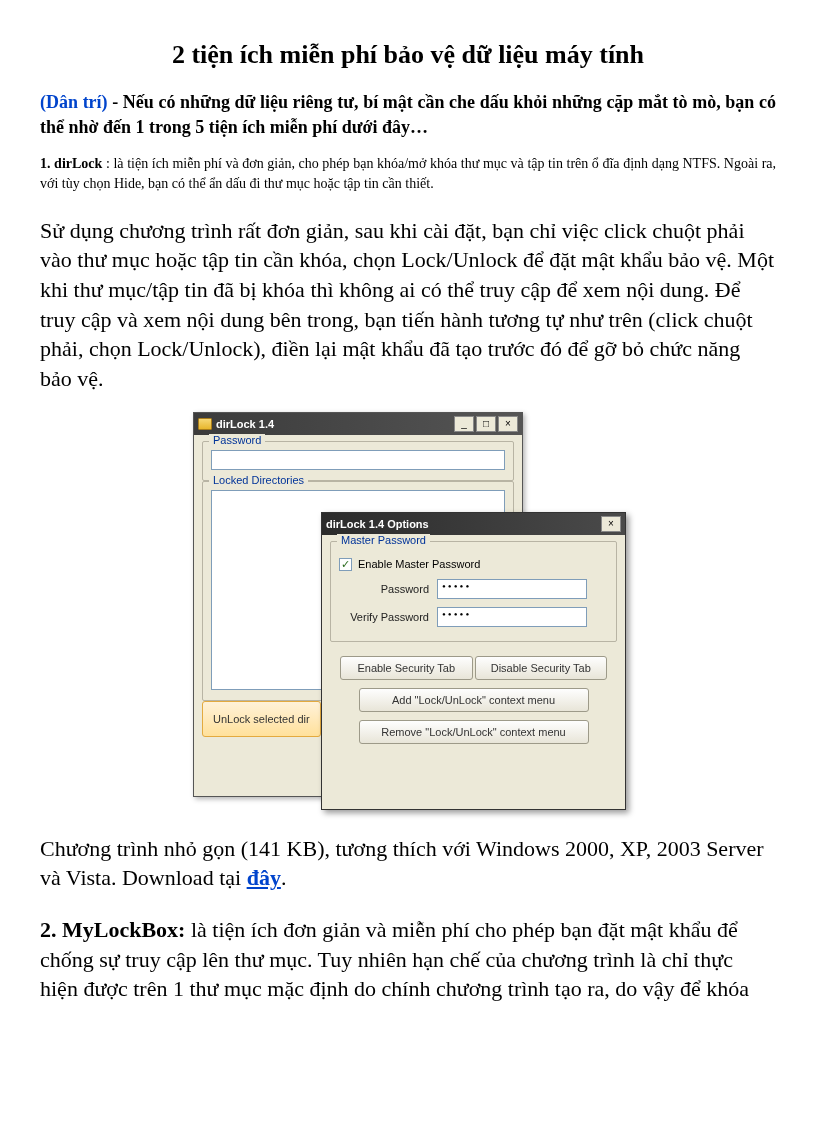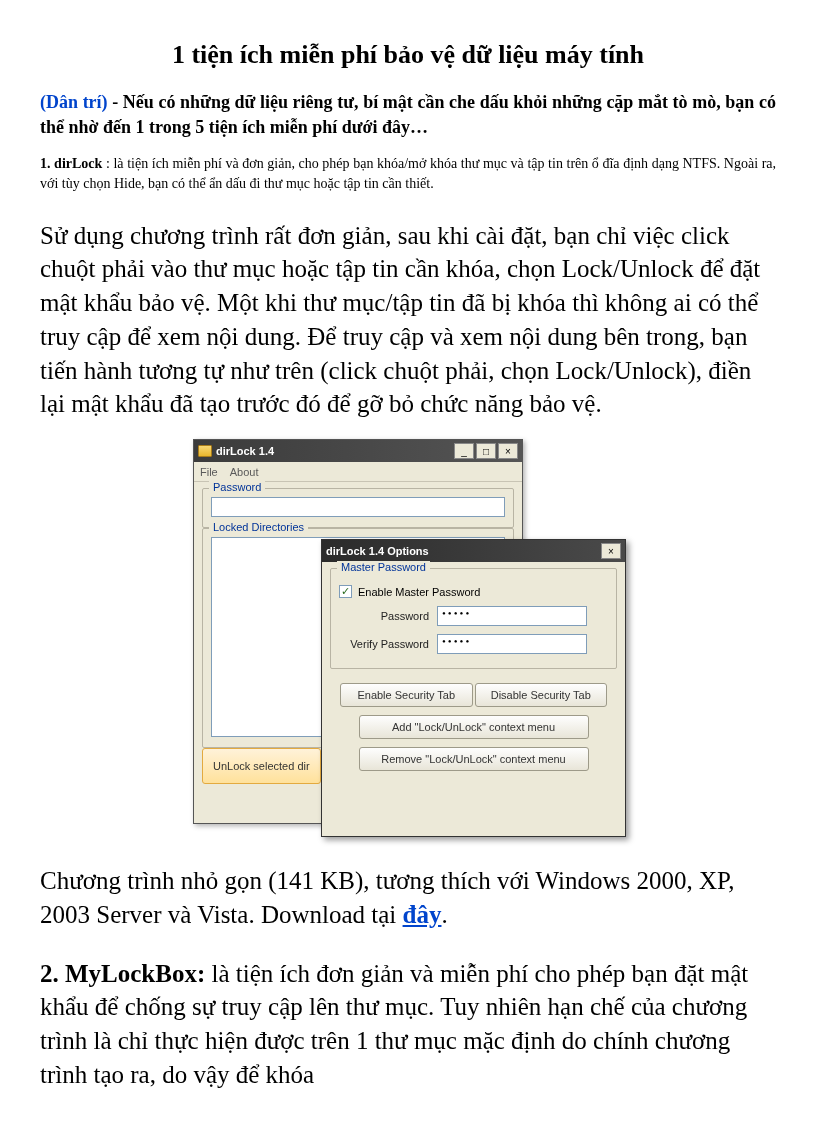--- a/index.html
+++ b/index.html
@@ -25,21 +25,21 @@
     line-height: 1.4;
   }
   .item1 {
     font-size: 14px;
     text-align: justify;
     line-height: 1.4;
     margin-bottom: 18px;
   }
   .item1 b { font-weight: bold; }
   .para {
-    font-size: 25px;
+    font-size: 22px;
     margin-bottom: 18px;
     line-height: 1.35;
   }
   .bluetxt { color: #0044cc; font-weight: bold; }
   .link { color: #0044cc; font-weight: bold; text-decoration: underline; cursor: pointer; }
 
   
   .app-wrap {
     display: flex;
     justify-content: center;
@@ -192,21 +192,21 @@
   .onebtn {
     width: 230px; height:24px;
     background: linear-gradient(#fefefe,#e8e5d8);
     border:1px solid #9d9a89; border-radius:3px;
     font-size:11px; color:#333; cursor:pointer;
   }
 </style>
 </head>
 <body>
 
-<h1>1 tiện ích miễn phí bảo vệ dữ liệu máy tính</h1>
+<h1>2 tiện ích miễn phí bảo vệ dữ liệu máy tính</h1>
 
 <p class="intro">
   <span class="bluetxt">(Dân trí)</span><span> - Nếu có những dữ liệu riêng tư, bí mật cần che dấu khỏi những cặp mắt tò mò, bạn có thể nhờ đến 1 trong 5 tiện ích miễn phí dưới đây…</span>
 </p>
 
 <p class="item1">
   <b>1. dirLock</b><span> : là tiện ích miễn phí và đơn giản, cho phép bạn khóa/mở khóa thư mục và tập tin trên ổ đĩa định dạng NTFS. Ngoài ra, với tùy chọn Hide, bạn có thể ẩn dấu đi thư mục hoặc tập tin cần thiết.</span>
 </p>
 
 <p class="para">Sử dụng chương trình rất đơn giản, sau khi cài đặt, bạn chỉ việc click chuột phải vào thư mục hoặc tập tin cần khóa, chọn Lock/Unlock để đặt mật khẩu bảo vệ. Một khi thư mục/tập tin đã bị khóa thì không ai có thể truy cập để xem nội dung. Để truy cập và xem nội dung bên trong, bạn tiến hành tương tự như trên (click chuột phải, chọn Lock/Unlock), điền lại mật khẩu đã tạo trước đó để gỡ bỏ chức năng bảo vệ.</p>
@@ -214,24 +214,20 @@
 <div class="app-wrap">
   <div class="app-stack">
 
     <div class="mainwin">
       <div class="titlebar">
         <div class="folder"></div>
         <div class="ttl">dirLock 1.4</div>
         <div class="btn">_</div>
         <div class="btn">□</div>
         <div class="btn">×</div>
-      </div>
-      <div class="menubar">
-        <span>File</span>
-        <span>About</span>
       </div>
       <div class="clientarea">
         <div class="groupbox">
           <div class="grouplabel">Password</div>
           <div class="textinput"></div>
         </div>
         <div class="groupbox">
           <div class="grouplabel">Locked Directories</div>
           <div class="listbox"></div>
         </div>

